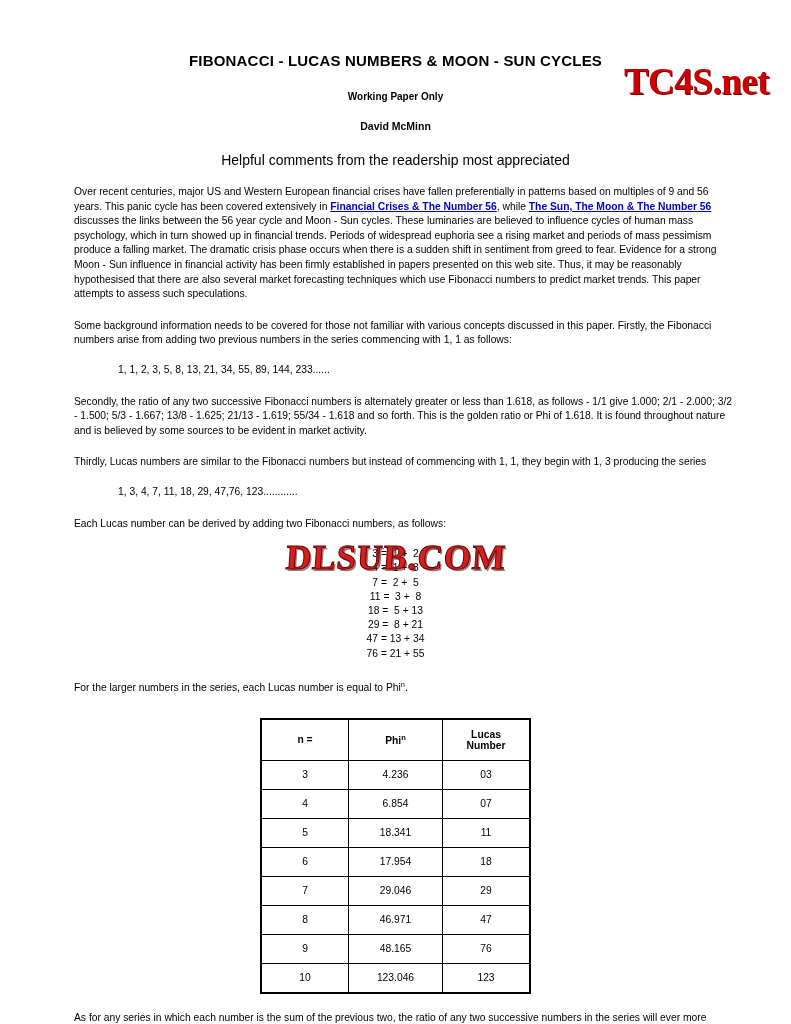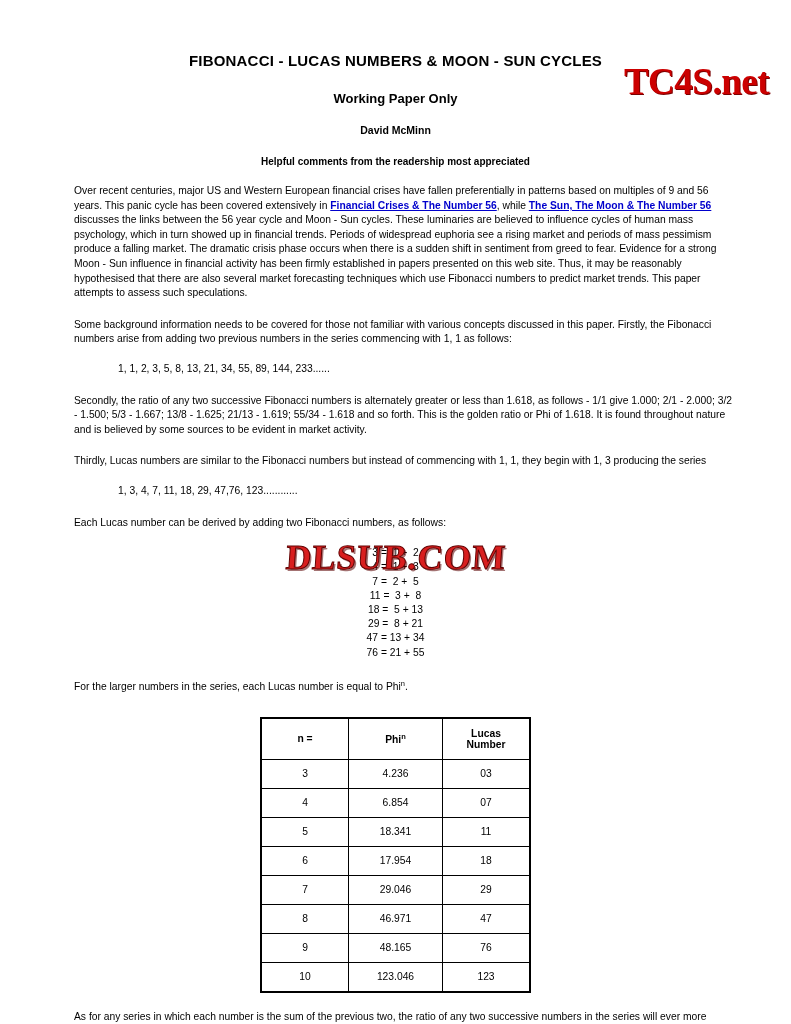--- a/index.html
+++ b/index.html
@@ -53,34 +53,34 @@
   .doc-title {
     margin: 52px 0 0 0;
     text-align: center;
     font-size: 15px;
     font-weight: bold;
     letter-spacing: 0.2px;
   }
   .sub1 {
     margin: 22px 0 0 0;
     text-align: center;
-    font-size: 13px;
+    font-size: 10px;
     font-weight: bold;
   }
   .sub2 {
     margin: 18px 0 0 0;
     text-align: center;
     font-size: 10.5px;
     font-weight: bold;
   }
   .sub3 {
     margin: 20px 0 0 0;
     text-align: center;
-    font-size: 10px;
-    font-weight: bold;
+    font-size: 14px;
+    font-weight: normal;
   }
   
   p.body {
     margin: 17px 0 0 16px;
     font-size: 10.3px;
     line-height: 14.6px;
     text-align: left;
   }
   p.indent {
     margin: 15px 0 0 0;

